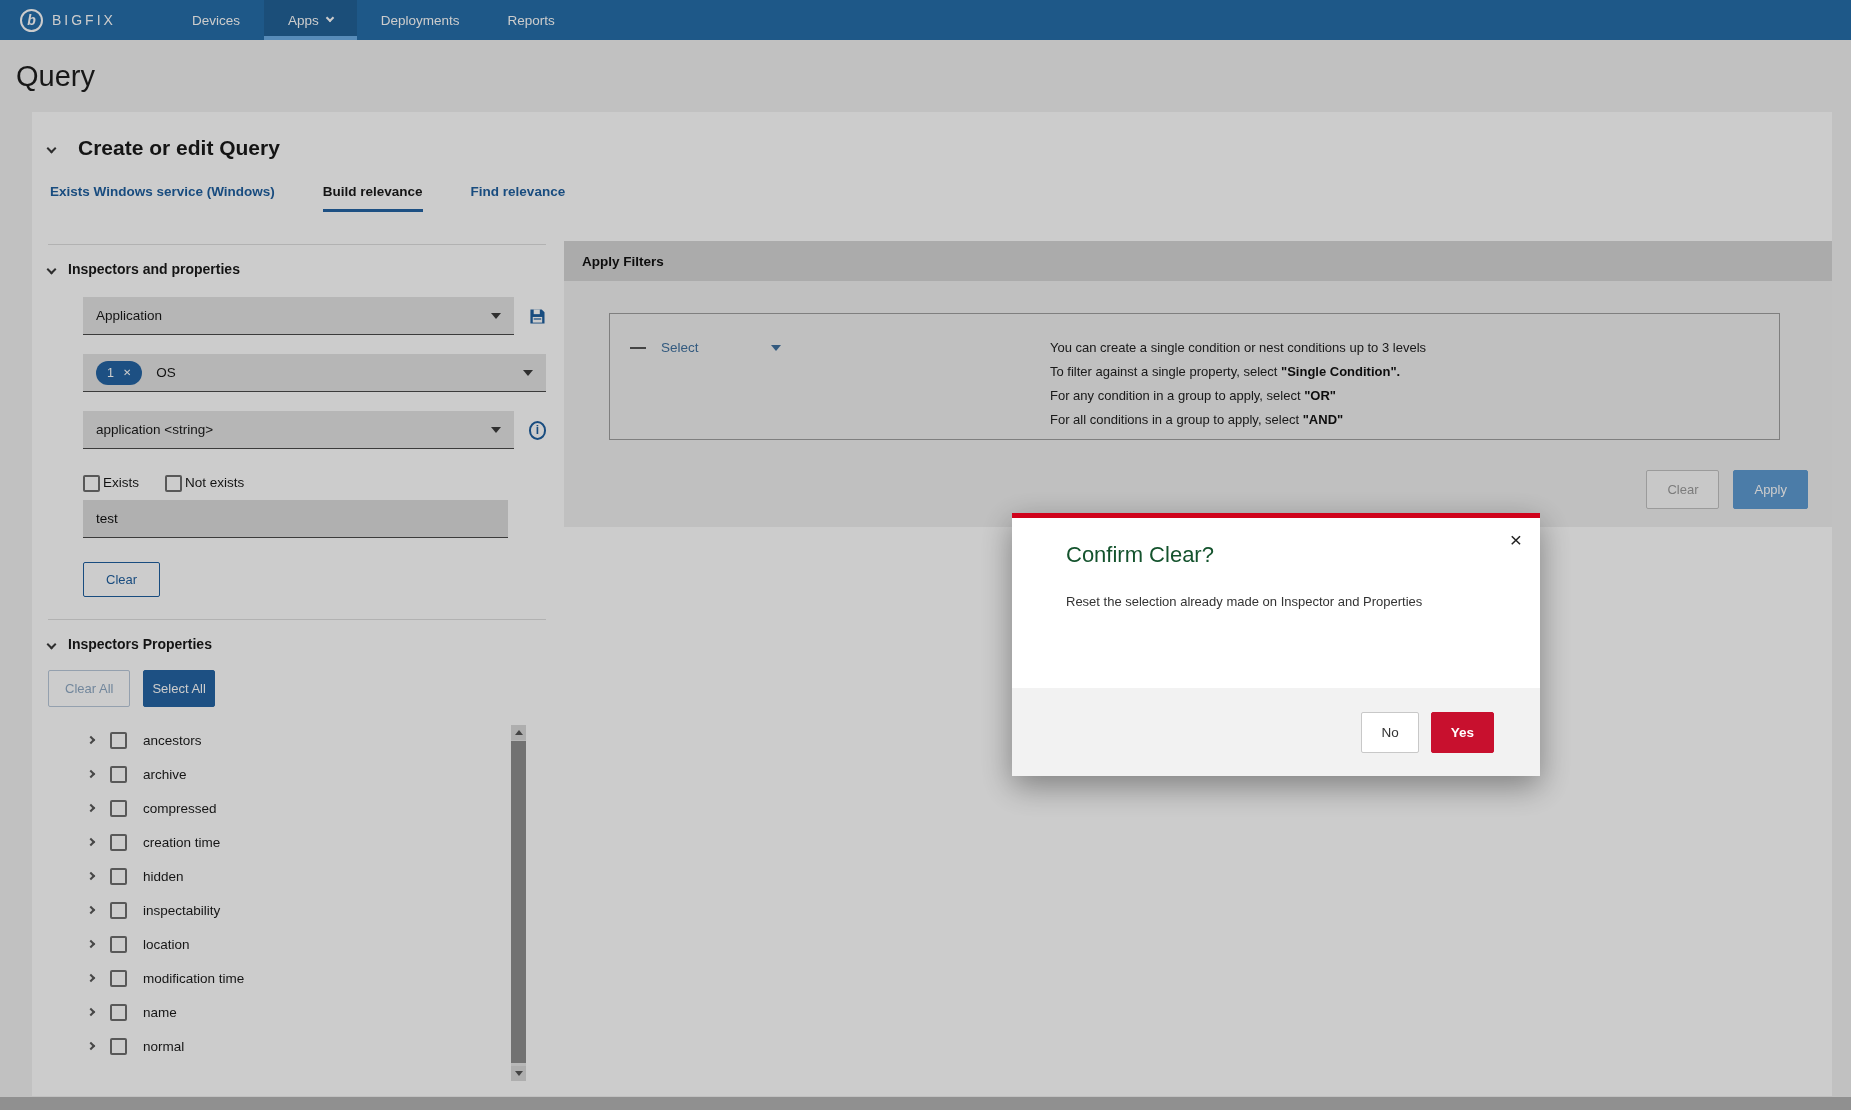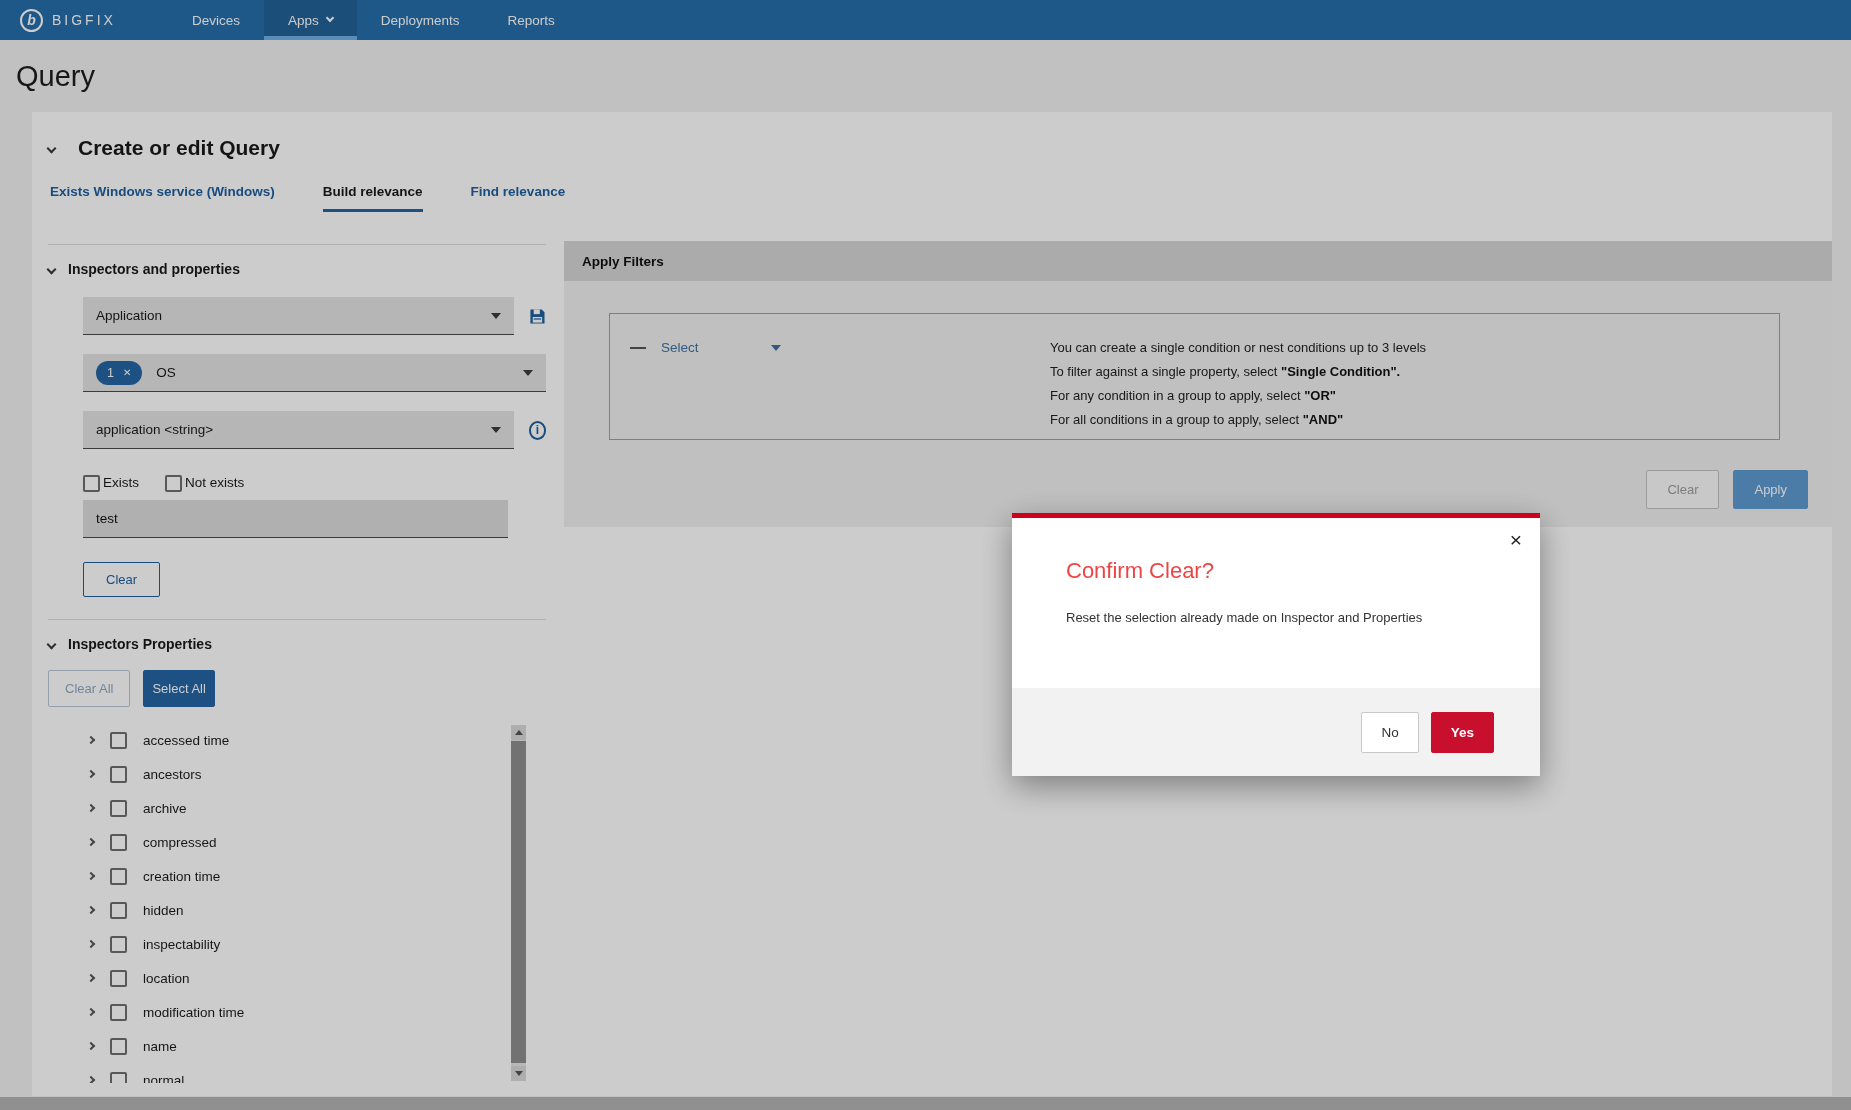--- a/index.html
+++ b/index.html
@@ -99,21 +99,21 @@
 
   
   .bottom-strip { position: fixed; left: 0; right: 0; bottom: 0; height: 13px; background: #b5b5b5; z-index: 10; }
 
   
   .dim-overlay { position: fixed; inset: 0; background: rgba(0,0,0,0.2); z-index: 50; }
   .modal { position: fixed; left: 1012px; top: 513px; width: 528px; height: 263px; background: #fff;
     border-top: 5px solid var(--danger-border, #d0021b); box-shadow: 0 10px 30px rgba(0,0,0,0.38); z-index: 100; }
   .modal-close { position: absolute; top: 10px; right: 18px; font-size: 21px; color: #222;
     background: none; border: none; cursor: pointer; font-family: "Liberation Sans", sans-serif; }
-  .modal h2 { margin: 40px 0 0 54px; font-size: 22px; font-weight: normal; color: #ef4444; }
+  .modal h2 { margin: 24px 0 0 54px; font-size: 22px; font-weight: normal; color: #14532d; }
   .modal p { margin: 26px 54px 0; font-size: 13px; color: #333; }
   .modal-footer { position: absolute; left: 0; right: 0; bottom: 0; height: 88px; background: #f2f2f2;
     display: flex; align-items: center; justify-content: flex-end; gap: 12px; padding-right: 46px; }
   .btn.modal-no { background: #fff; border: 1px solid #c8c8c8; color: #333; padding: 12px 19px; font-size: 13.5px; }
   .btn.modal-yes { background: var(--danger, #c8102e); border: 1px solid var(--danger, #c8102e);
     color: #fff; padding: 12px 19px; font-size: 13.5px; font-weight: bold; }
 </style>
 </head>
 <body>
 
@@ -224,25 +224,20 @@
 
     <div class="btn-row">
       <button class="btn outline-muted">Clear All</button>
       <button class="btn solid-accent">Select All</button>
     </div>
 
     <div class="prop-list">
       <div class="prop-item">
         <span class="chev right"></span>
         <span class="cb"></span>
-        <span class="prop-label">accessed time</span>
-      </div>
-      <div class="prop-item">
-        <span class="chev right"></span>
-        <span class="cb"></span>
         <span class="prop-label">ancestors</span>
       </div>
       <div class="prop-item">
         <span class="chev right"></span>
         <span class="cb"></span>
         <span class="prop-label">archive</span>
       </div>
       <div class="prop-item">
         <span class="chev right"></span>
         <span class="cb"></span>

